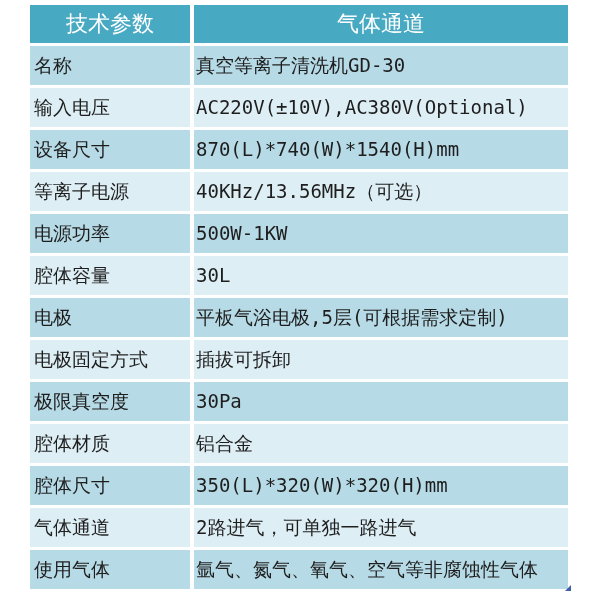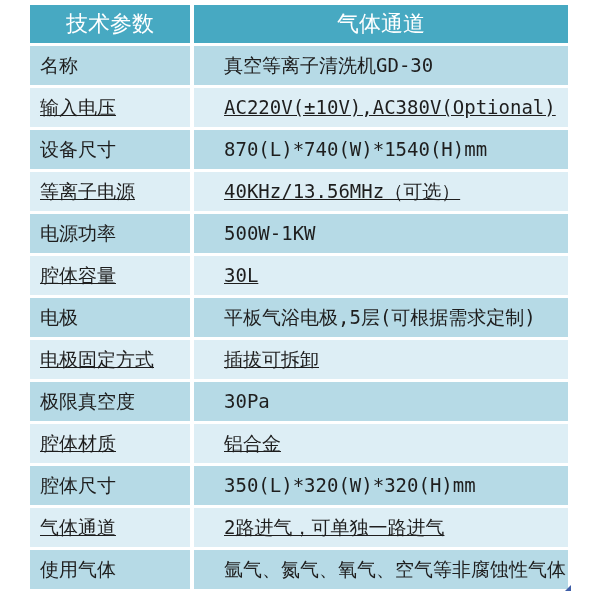--- a/index.html
+++ b/index.html
@@ -38,23 +38,23 @@
     white-space: nowrap;
     overflow: hidden;
   }
   .cell.header {
     background: var(--header-bg, #47a9c2);
     color: var(--header-text, #ffffff);
     font-size: 22px;
     justify-content: center;
   }
   .cell.dark  { background: var(--row-dark,  #b6dae6); }
-  .cell.light { background: var(--row-light, #ddeef5); text-decoration: underline; }
-  .cell.label { padding-left: 10px; }
-  .cell.value { padding-left: 30px; }
+  .cell.light { background: var(--row-light, #ddeef5); }
+  .cell.label { padding-left: 4px; }
+  .cell.value { padding-left: 2px; }
   .corner-mark {
     position: absolute;
     right: -3px;
     bottom: -2px;
     width: 6px;
     height: 6px;
     background: var(--corner-mark, #3f5ea7);
     clip-path: polygon(100% 0, 100% 100%, 0 100%);
   }
 </style>

